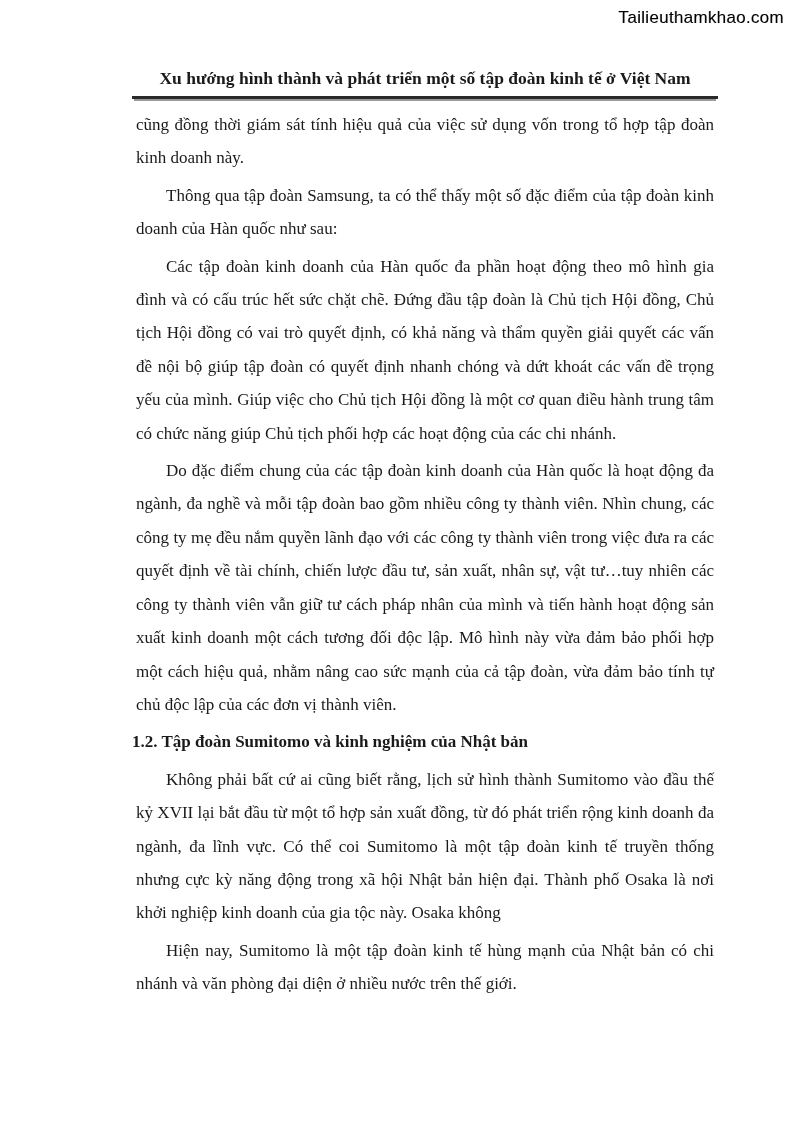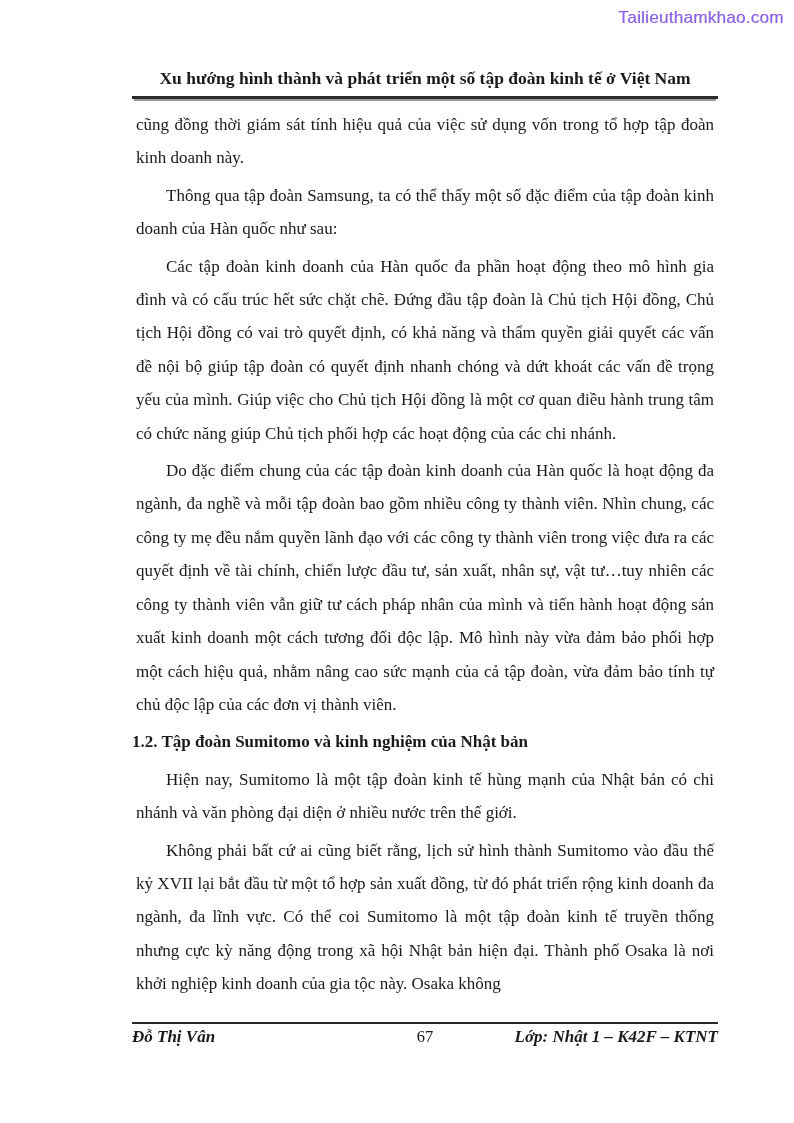--- a/index.html
+++ b/index.html
@@ -16,21 +16,21 @@
     position: absolute;
     inset: 0;
     background: #ffffff;
   }
   .watermark {
     position: absolute;
     top: 8px;
     right: 10px;
     font-family: "Liberation Sans", "DejaVu Sans", sans-serif;
     font-size: 17px;
-    color: #8b5cf6;
+    color: #000000;
     text-shadow: 1px 1px 0 #ffffff, -0.5px -0.5px 0 #b5b5b5;
     letter-spacing: 0.3px;
   }
   .header {
     position: absolute;
     top: 68px;
     left: 132px;
     width: 586px;
     text-align: center;
     font-weight: bold;
@@ -100,23 +100,18 @@
   <div class="watermark">Tailieuthamkhao.com</div>
 
   <div class="header">Xu hướng hình thành và phát triển một số tập đoàn kinh tế ở Việt Nam</div>
 
   <div class="content">
     <p class="no-indent">cũng đồng thời giám sát tính hiệu quả của việc sử dụng vốn trong tổ hợp tập đoàn kinh doanh này.</p>
     <p>Thông qua tập đoàn Samsung, ta có thể thấy một số đặc điểm của tập đoàn kinh doanh của Hàn quốc như sau:</p>
     <p>Các tập đoàn kinh doanh của Hàn quốc đa phần hoạt động theo mô hình gia đình và có cấu trúc hết sức chặt chẽ. Đứng đầu tập đoàn là Chủ tịch Hội đồng, Chủ tịch Hội đồng có vai trò quyết định, có khả năng và thẩm quyền giải quyết các vấn đề nội bộ giúp tập đoàn có quyết định nhanh chóng và dứt khoát các vấn đề trọng yếu của mình. Giúp việc cho Chủ tịch Hội đồng là một cơ quan điều hành trung tâm có chức năng giúp Chủ tịch phối hợp các hoạt động của các chi nhánh.</p>
     <p>Do đặc điểm chung của các tập đoàn kinh doanh của Hàn quốc là hoạt động đa ngành, đa nghề và mỗi tập đoàn bao gồm nhiều công ty thành viên. Nhìn chung, các công ty mẹ đều nắm quyền lãnh đạo với các công ty thành viên trong việc đưa ra các quyết định về tài chính, chiến lược đầu tư, sản xuất, nhân sự, vật tư…tuy nhiên các công ty thành viên vẫn giữ tư cách pháp nhân của mình và tiến hành hoạt động sản xuất kinh doanh một cách tương đối độc lập. Mô hình này vừa đảm bảo phối hợp một cách hiệu quả, nhằm nâng cao sức mạnh của cả tập đoàn, vừa đảm bảo tính tự chủ độc lập của các đơn vị thành viên.</p>
     <h2 class="section-heading">1.2. Tập đoàn Sumitomo và kinh nghiệm của Nhật bản</h2>
+    <p>Không phải bất cứ ai cũng biết rằng, lịch sử hình thành Sumitomo vào đầu thế kỷ XVII lại bắt đầu từ một tổ hợp sản xuất đồng, từ đó phát triển rộng kinh doanh đa ngành, đa lĩnh vực. Có thể coi Sumitomo là một tập đoàn kinh tế truyền thống nhưng cực kỳ năng động trong xã hội Nhật bản hiện đại. Thành phố Osaka là nơi khởi nghiệp kinh doanh của gia tộc này. Osaka không</p>
     <p>Hiện nay, Sumitomo là một tập đoàn kinh tế hùng mạnh của Nhật bản có chi nhánh và văn phòng đại diện ở nhiều nước trên thế giới.</p>
-    <p>Không phải bất cứ ai cũng biết rằng, lịch sử hình thành Sumitomo vào đầu thế kỷ XVII lại bắt đầu từ một tổ hợp sản xuất đồng, từ đó phát triển rộng kinh doanh đa ngành, đa lĩnh vực. Có thể coi Sumitomo là một tập đoàn kinh tế truyền thống nhưng cực kỳ năng động trong xã hội Nhật bản hiện đại. Thành phố Osaka là nơi khởi nghiệp kinh doanh của gia tộc này. Osaka không</p>
   </div>
 
-  <div class="footer">
-    <span class="author">Đỗ Thị Vân</span>
-    <span class="page-number">67</span>
-    <span class="class-info">Lớp: Nhật 1 – K42F – KTNT</span>
-  </div>
 
 </div>
 
 </body></html>

